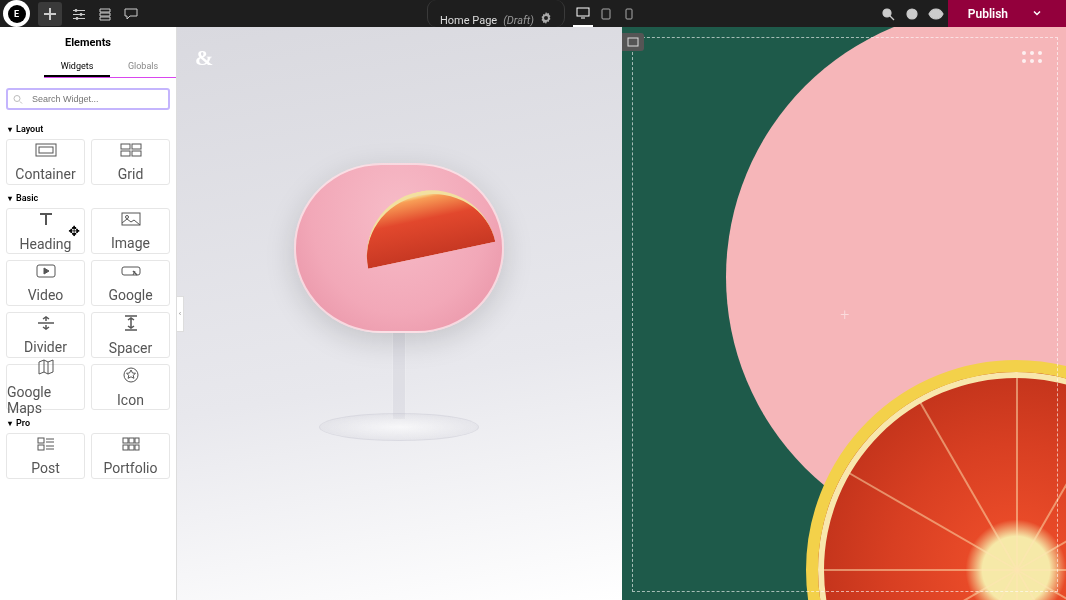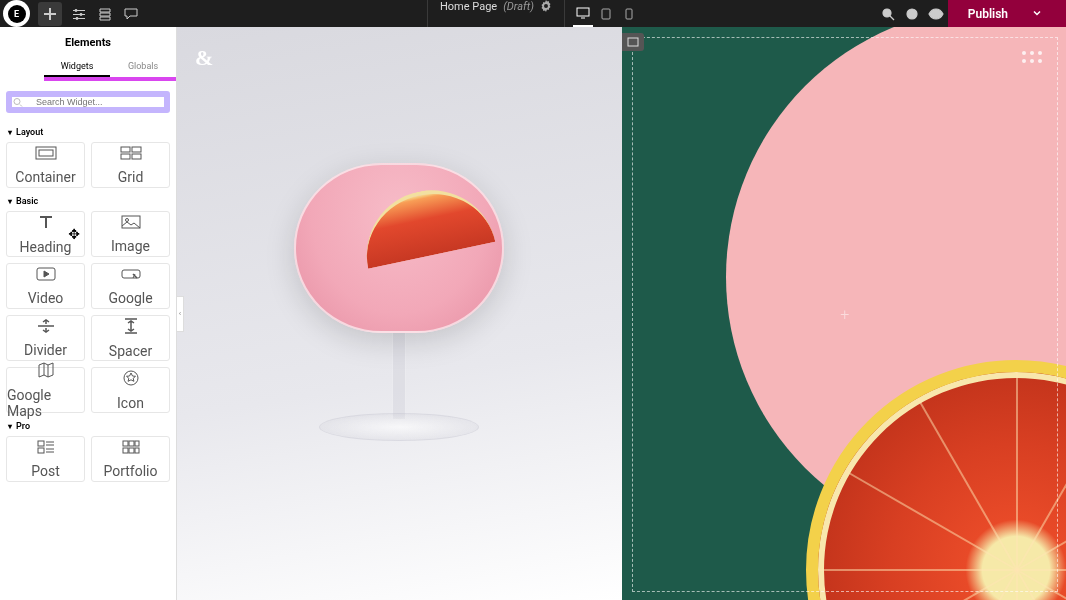--- a/index.html
+++ b/index.html
@@ -64,28 +64,29 @@
     .topbar-center {
       position: absolute;
       left: 50%;
       transform: translateX(-50%);
       display: flex;
       align-items: center;
       gap: 8px;
     }
     .page-title-box {
       display: flex;
-      align-items: flex-start;
+      align-items: flex-end;
       gap: 6px;
       color: #ddd;
       font-size: 11px;
       border-left: 1px solid #3a3a3a;
       border-right: 1px solid #3a3a3a;
       padding: 0 12px;
       height: 27px;
+      border-radius: 9px;
     }
     .page-draft { font-style: italic; color: #999; }
     .device-tabs {
       display: flex;
       gap: 3px;
       align-items: center;
       height: 27px;
     }
     .device-tab {
       width: 20px;
@@ -131,21 +132,21 @@
       flex-direction: column;
     }
     .sidebar-title {
       font-size: 11px;
       font-weight: 700;
       text-align: center;
       padding: 9px 0 6px;
     }
     .sidebar-tabs {
       display: flex;
-      border-bottom: 4px solid #d946ef;
+      border-bottom: 1px solid #d946ef;
       margin-left: 44px;
     }
     .sidebar-tab {
       flex: 1;
       text-align: center;
       font-size: 9px;
       padding: 6px 0;
       color: #888;
       cursor: pointer;
     }
@@ -153,21 +154,21 @@
       color: #000;
       box-shadow: inset 0 -2px 0 #000;
     }
     .search-box {
       margin: 9px 6px 6px;
       position: relative;
     }
     .search-box input {
       width: 100%;
       height: 22px;
-      border: 6px solid #c4b5fd;
+      border: 2px solid #c4b5fd;
       border-radius: 3px;
       padding-left: 24px;
       font-size: 9px;
       color: #888;
       outline: none;
     }
     .search-box .sicon {
       position: absolute;
       left: 7px;
       top: 50%;

